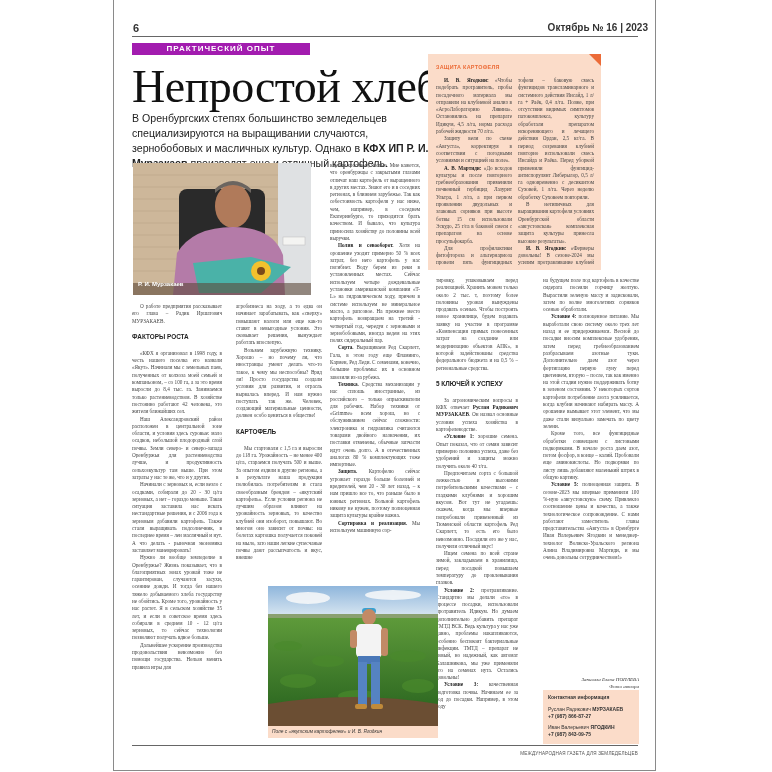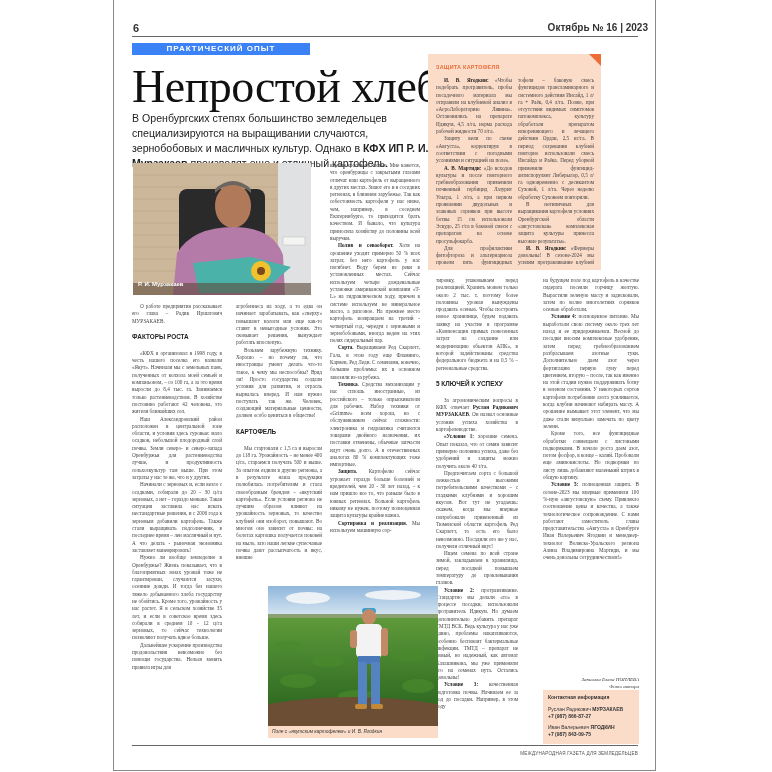--- a/index.html
+++ b/index.html
@@ -2,21 +2,21 @@
 <html><head>
 <meta charset="utf-8">
 <style>
   html, body { margin:0; padding:0; }
   body { width:772px; height:772px; background:#ffffff; position:relative; overflow:hidden; font-family:"Liberation Serif", serif; color:#222; }
   .sheet { position:absolute; left:113px; top:0; width:543px; height:771px; border:1px solid #8a8a8a; border-top:none; background:#fff; box-sizing:border-box; }
   .abs { position:absolute; }
   .pnum { left:133px; top:22px; font:bold 11px "Liberation Sans", sans-serif; color:#333; }
   .issue { right:124px; top:22px; font:bold 10px "Liberation Sans", sans-serif; color:#333; }
   .hr-top { left:132px; top:36px; width:506px; height:1px; background:#666; }
-  .rubric { left:132px; top:43px; width:178px; height:12px; background:#3b82f6; color:#fff; font:bold 8px "Liberation Sans", sans-serif; letter-spacing:1px; text-align:center; line-height:12px; }
+  .rubric { left:132px; top:43px; width:178px; height:12px; background:#a21caf; color:#fff; font:bold 8px "Liberation Sans", sans-serif; letter-spacing:1px; text-align:center; line-height:12px; }
   .headline { left:132px; top:62px; font:46px "Liberation Serif", serif; color:#111; line-height:50px; letter-spacing:-0.5px; white-space:nowrap; }
   .lead { left:132px; top:111px; width:300px; font:10.6px "Liberation Sans", sans-serif; color:#222; line-height:15px; }
   .lead b { font-weight:bold; }
   .photo1 { left:133px; top:163px; width:178px; height:132px; overflow:hidden; background:#c8b8a0; }
   .col { font:5.2px "Liberation Serif", serif; line-height:7.3px; color:#444; text-align:justify; overflow:hidden; }
   .col p { margin:0; text-indent:8px; }
   .col .h { font:bold 6.4px "Liberation Sans", sans-serif; color:#222; margin:8px 0 10px; text-indent:0; }
   .col b { color:#222; }
   .sidebar { left:428px; top:54px; width:173px; height:216px; background:#fbdcc9; }
   .sb-title { left:436px; top:64px; font:bold 5.4px "Liberation Sans", sans-serif; color:#ec6b37; letter-spacing:0.3px; }

